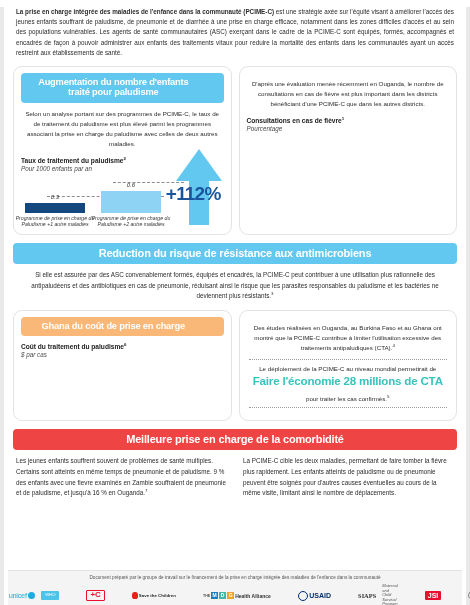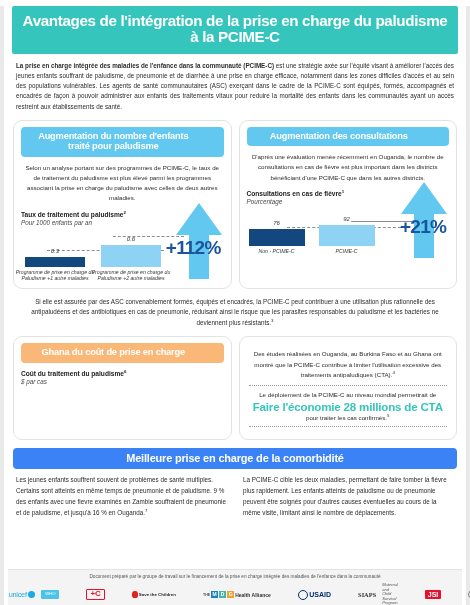--- a/index.html
+++ b/index.html
@@ -18,21 +18,21 @@
   .intro b{font-weight:700;}
 
   
   .row2{display:flex;gap:7px;margin:8px 9px 0 9px;}
   .card{flex:1;border:1px solid #e3e3e3;border-radius:9px;background:#fff;
         padding:6px 7px 7px 7px;box-sizing:border-box;position:relative;overflow:hidden;}
 
   .hdr{border-radius:4px;padding:4px 24px 5px 6px;text-align:center;}
   .hdr.blue{background:#62c8ef;}
   .hdr.orange{background:#f9b878;}
-  .hdr.green{background:#3b82f6;}
+  .hdr.green{background:#ef4444;}
   .hdr h2{margin:0;font-size:9.3px;line-height:1.12;font-weight:700;color:#fff;letter-spacing:-0.2px;}
   .hdr.wide h2{font-size:11px;}
 
   .blurb{font-size:6.2px;line-height:1.65;text-align:center;color:#2b2b2b;margin:6px 2px 0 2px;}
 
   
   .chart-title{font-size:6.6px;font-weight:700;margin:7px 0 0 0;color:#1b1b1b;}
   .chart-sub{font-size:6.3px;font-style:italic;color:#4a4a4a;margin:1px 0 0 0;}
   .plot{position:relative;height:52px;margin-top:3px;}
   .bargroup{position:absolute;bottom:14px;left:0;right:0;height:34px;}
@@ -61,21 +61,21 @@
 
   
   .band{margin:8px 9px 0 9px;}
   .band .hdr{padding:4px 6px 5px 6px;}
   .band-text{font-size:6.3px;line-height:1.68;text-align:center;color:#2b2b2b;margin:6px 14px 0 14px;}
 
   
   .cta-p{font-size:6.2px;line-height:1.66;text-align:center;color:#2b2b2b;margin:6px 2px 0 2px;}
   .dotline{border-top:1px dotted #9b9b9b;margin:5px 2px 5px 2px;height:0;}
   .cta-lead{font-size:6.2px;text-align:center;color:#2b2b2b;margin:0;}
-  .cta-big{font-size:11.6px;font-weight:700;color:#36c5bd;text-align:center;margin:2px 0 1px 0;
+  .cta-big{font-size:11.6px;font-weight:700;color:#36c5bd;text-align:center;margin:2px 0 8px 0;
            letter-spacing:-0.2px;}
   .cta-small{font-size:6.2px;text-align:center;color:#2b2b2b;margin:0;}
 
   
   .cols2{display:flex;gap:16px;margin:6px 12px 0 12px;}
   .cols2 p{flex:1;margin:0;font-size:6.3px;line-height:1.72;text-align:left;color:#2b2b2b;}
 
   
   .footer{position:absolute;left:4px;right:4px;bottom:0;background:#f4f4f4;padding:4px 0 5px 0;
           border-top:1px solid #e3e3e3;}
@@ -104,23 +104,20 @@
   .l-gf{color:#555;font-size:4.2px;display:flex;align-items:center;gap:1px;}
   .gf-swoosh{width:12px;height:7px;border:1.2px solid #8a8a8a;border-radius:50%/60%;
              border-bottom-color:transparent;display:inline-block;}
   sup{font-size:4.4px;vertical-align:super;line-height:0;}
 </style>
 </head>
 <body>
 
 <div class="page">
 
-  <div class="title-bar">
-    <h1>Avantages de l'intégration de la prise en charge du paludisme à la PCIME-C</h1>
-  </div>
 
   <p class="intro"><b>La prise en charge intégrée des maladies de l'enfance dans la communauté (PCIME-C)</b><span> est une stratégie axée sur l'équité visant à améliorer l'accès des jeunes enfants souffrant de paludisme, de pneumonie et de diarrhée à une prise en charge efficace, notamment dans les zones difficiles d'accès et au sein des populations vulnérables. Les agents de santé communautaires (ASC) exerçant dans le cadre de la PCIME-C sont équipés, formés, accompagnés et encadrés de façon à pouvoir administrer aux enfants des traitements vitaux pour reduire la mortalité des enfants dans les communautés ayant un accès restreint aux établissements de santé.</span></p>
 
   <div class="row2">
 
     <div class="card">
       <div class="hdr blue">
         <h2>Augmentation du nombre d'enfants traité pour paludisme</h2>
       </div>
       <div class="blurb">Selon un analyse portant sur des programmes de PCIME-C, le taux de de traitement du paludisme est plus élevé parmi les programmes associant la prise en charge du paludisme avec celles de deux autres maladies.</div>
@@ -145,53 +142,32 @@
 
         <div class="arrow-up">
           <div class="head"></div>
           <div class="stem"></div>
         </div>
         <div class="pct blue">+112%</div>
       </div>
     </div>
 
     <div class="card">
-      <div class="hdr blue">
-        <h2>Augmentation des consultations</h2>
-      </div>
       <div class="blurb">D'après une évaluation menée récemment en Ouganda, le nombre de consultations en cas de fièvre est plus important dans les districts bénéficiant d'une PCIME-C que dans les autres districts.</div>
 
       <div class="chart-title"><span>Consultations en cas de fièvre</span><sup>1</sup></div>
       <div class="chart-sub">Pourcentage</div>
 
-      <div class="plot">
-        <div class="dash" style="left:40px;right:48px;bottom:32px;"></div>
-        <div class="solid" style="left:104px;right:26px;bottom:38px;"></div>
-
-        <div class="bargroup">
-          <div class="bar" style="left:2px;width:56px;height:17px;background:#13487e;">
-            <span class="vlab">76</span>
-            <span class="blabel">Non - PCIME-C</span>
-          </div>
-          <div class="bar" style="left:72px;width:56px;height:21px;background:#8ed3f4;">
-            <span class="vlab">92</span>
-            <span class="blabel">PCIME-C</span>
-          </div>
-        </div>
-
-        <div class="arrow-up">
-          <div class="head"></div>
-          <div class="stem"></div>
-        </div>
-        <div class="pct blue">+21%</div>
-      </div>
     </div>
   </div>
 
   <div class="band">
+    <div class="hdr blue wide">
+      <h2>Reduction du risque de résistance aux antimicrobiens</h2>
+    </div>
     <p class="band-text"><span>Si elle est assurée par des ASC convenablement formés, équipés et encadrés, la PCIME-C peut contribuer à une utilisation plus rationnelle des antipaludéens et des antibiotiques en cas de pneumonie, réduisant ainsi le risque que les parasites responsables du paludisme et les bactéries ne deviennent plus résistants.</span><sup>3</sup></p>
   </div>
 
   <div class="row2">
 
     <div class="card">
       <div class="hdr orange">
         <h2>Ghana du coût de prise en charge</h2>
       </div>
 

